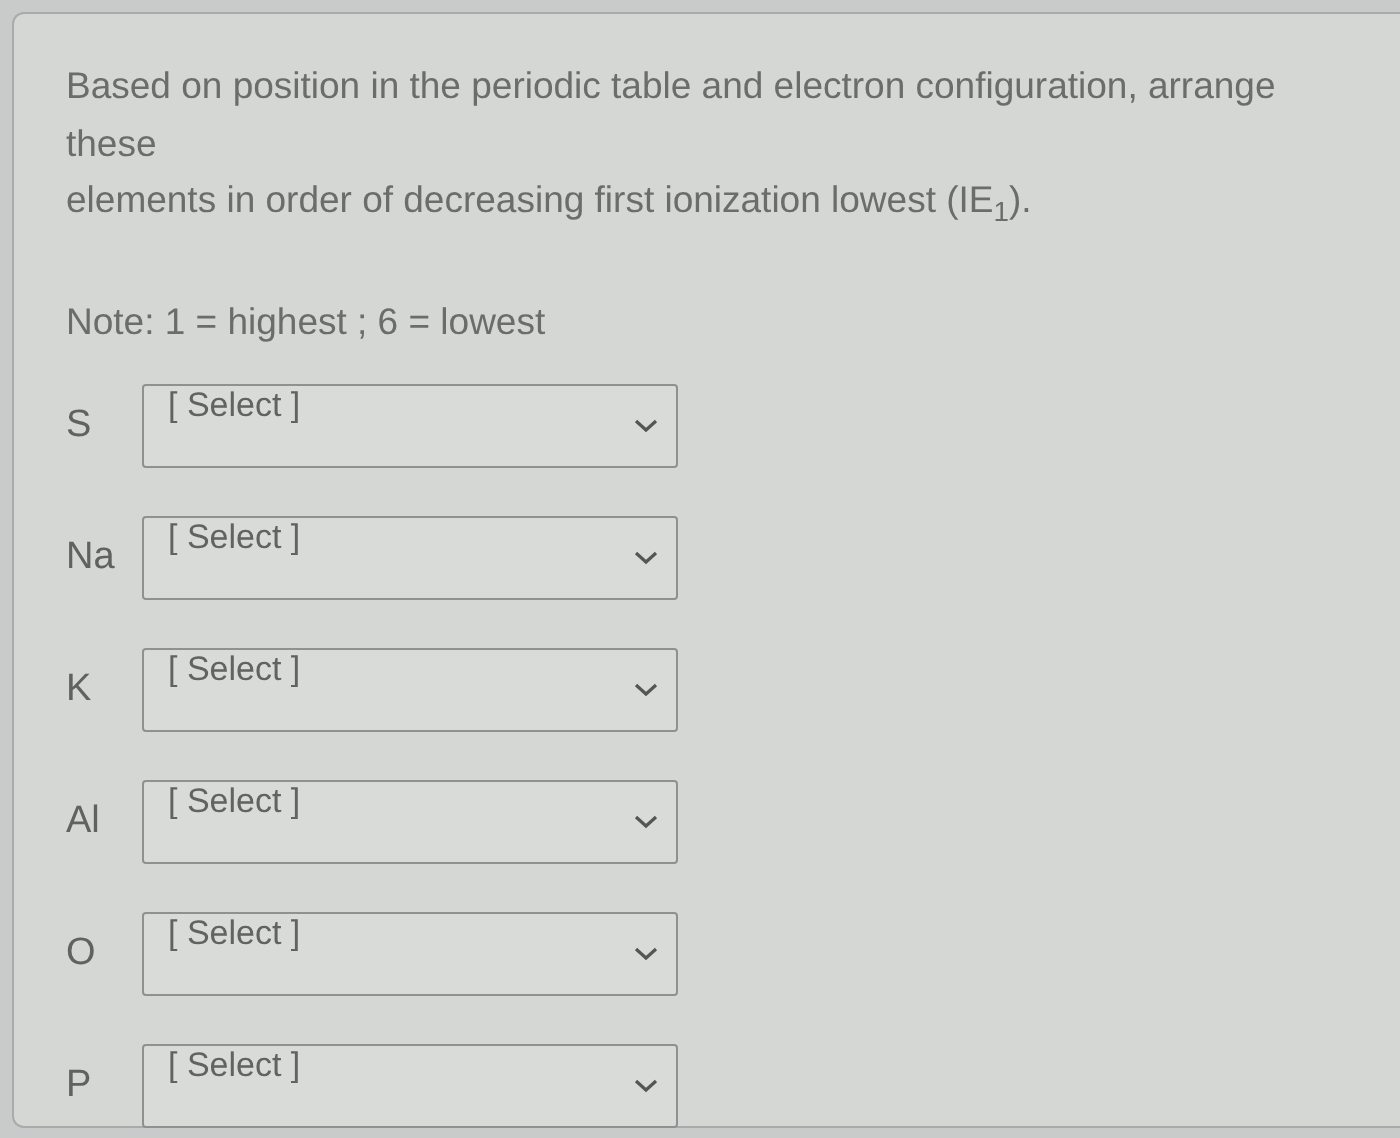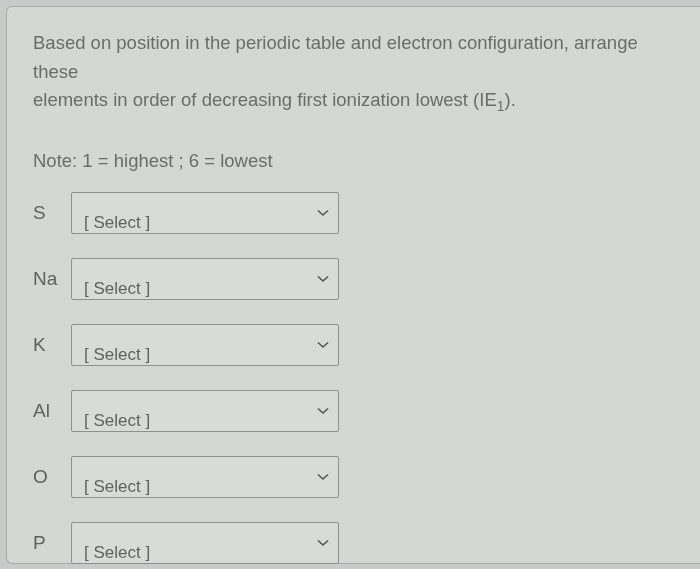--- a/index.html
+++ b/index.html
@@ -54,21 +54,21 @@
   .select-box {
     width: 100%;
     height: 100%;
     background: #d9dbd9;
     border: 1px solid #8e918f;
     border-radius: 2px;
     padding: 0 34px 0 12px;
     color: #606361;
     font-size: 17px;
     display: flex;
-    align-items: flex-end;
+    align-items: flex-start;
     cursor: pointer;
   }
   .chev {
     position: absolute;
     right: 10px;
     top: 50%;
     transform: translateY(-50%);
     pointer-events: none;
   }
   .chev svg { display: block; }

